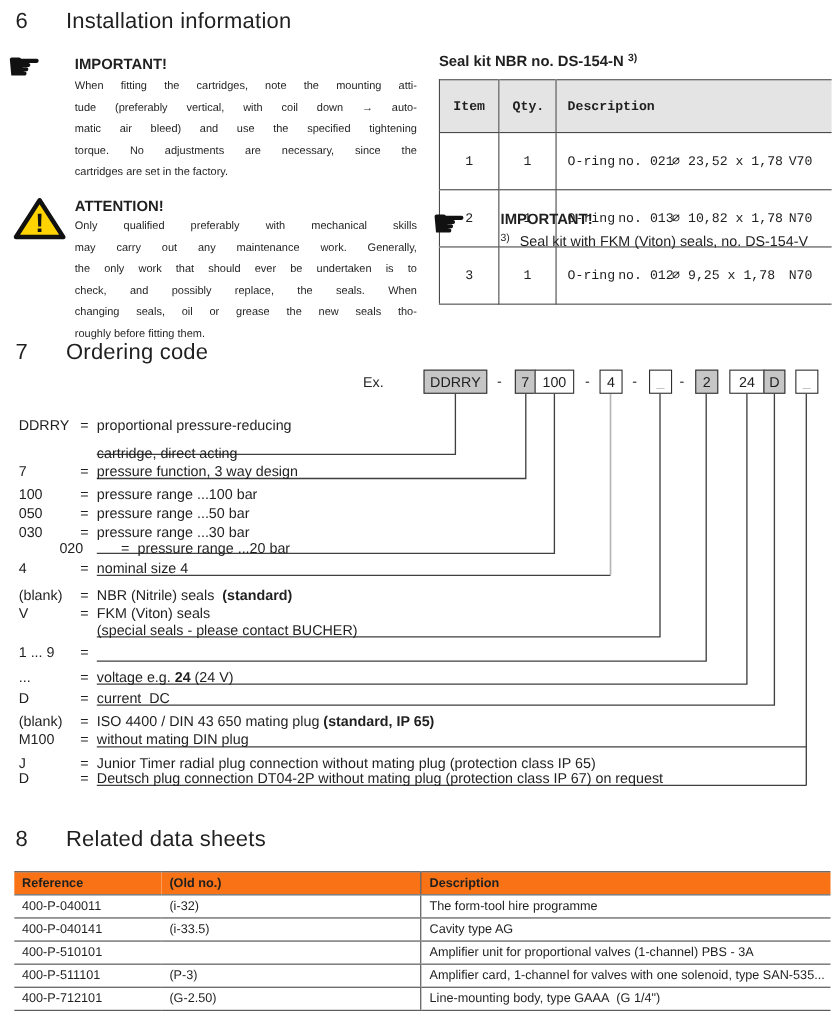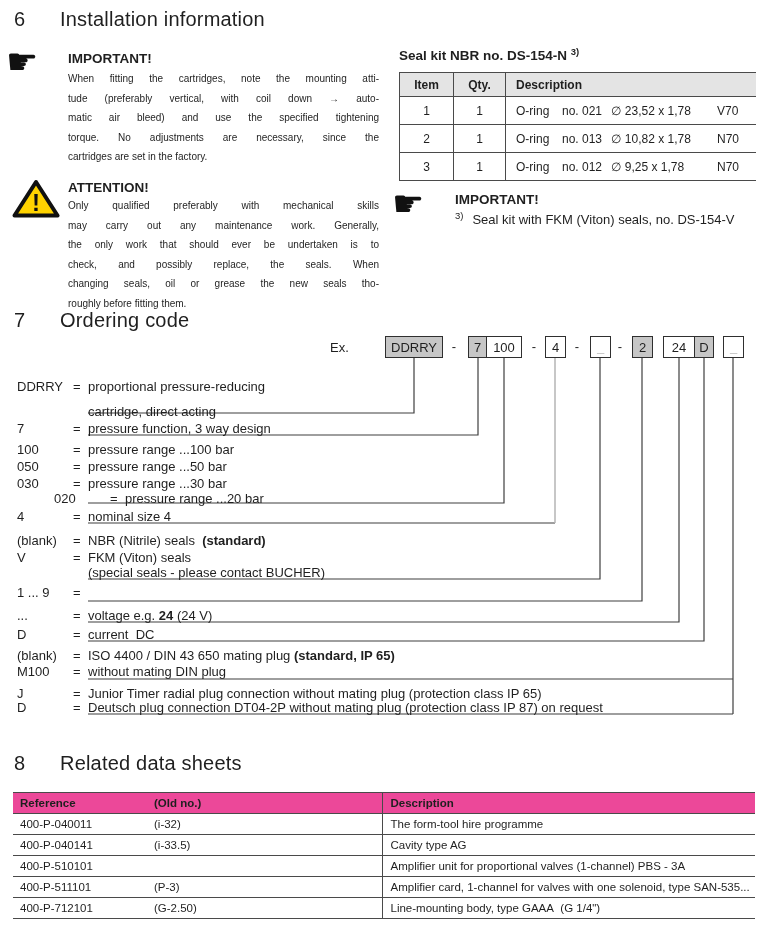--- a/index.html
+++ b/index.html
@@ -14,21 +14,21 @@
   .note-label { position:absolute; font-weight:bold; font-size:13.5px; white-space:nowrap; }
   .body-col { position:absolute; width:311px; font-size:10px; line-height:19.5px; }
   .jline { text-align:justify; text-align-last:justify; white-space:nowrap; }
   .jline.last { text-align-last:left; }
   .hand { position:absolute; font-family:"DejaVu Sans", sans-serif; font-size:36px; line-height:36px; color:#111; }
   .sup { font-size:9.5px; position:relative; top:-5px; }
   .sealtitle { position:absolute; font-weight:bold; font-size:13.5px; white-space:nowrap; }
 
   table.seal { position:absolute; left:399px; top:72px; width:356px; border-collapse:collapse;
     table-layout:fixed; font-size:12px; border-top:1px solid #4a4a4a; border-left:1px solid #4a4a4a; }
-  table.seal th, table.seal td { border-bottom:1px solid #4a4a4a; padding:0; white-space:nowrap; overflow:hidden; }
+  table.seal th, table.seal td { border-bottom:1px solid #4a4a4a; padding:12px; white-space:nowrap; overflow:hidden;font-family:Liberation Mono, monospace; }
   table.seal th { background:#e4e4e4; height:23px; font-weight:bold; }
   table.seal td { height:27px; }
   table.seal th.c1, table.seal td.c1, table.seal th.c2, table.seal td.c2 { text-align:center; border-right:1px solid #4a4a4a; }
   table.seal th.c3, table.seal td.c3 { text-align:left; padding-left:10px; }
   .sp-part { display:inline-block; width:46px; }
   .sp-no   { display:inline-block; width:49px; }
   .sp-size { display:inline-block; width:106px; }
 
   .exlabel { position:absolute; font-size:13px; }
   .obox { position:absolute; top:336px; height:22px; line-height:21px; text-align:center;
@@ -41,21 +41,21 @@
   .leg .term { position:absolute; left:17px; }
   .leg .eq   { position:absolute; left:73px; }
   .leg .desc { position:absolute; left:88px; }
 
   svg.connectors { position:absolute; left:0; top:0; pointer-events:none; }
 
   table.related { position:absolute; left:13px; top:792px; width:742px; border-collapse:collapse;
     table-layout:fixed; font-size:11.5px; border-top:1px solid #4a4a4a; }
   table.related th, table.related td { border-bottom:1px solid #4a4a4a; padding:0 0 0 7px;
     text-align:left; white-space:nowrap; overflow:hidden; }
-  table.related th { background:#ec4899; height:20px; font-weight:bold; }
+  table.related th { background:#f97316; height:20px; font-weight:bold; }
   table.related td { height:20px; }
   table.related th.c3, table.related td.c3 { border-left:1px solid #4a4a4a; padding-left:8px; }
 </style>
 </head>
 <body>
 
 <div class="page">
 
   <div class="heading" style="top:8px; left:14px; width:400px;">
     <span class="num">6</span>
@@ -243,21 +243,21 @@
       <span class="desc"><span>without mating DIN plug</span></span>
     </div>
   <div class="leg" style="top:686px;">
       <span class="term">J</span>
       <span class="eq">=</span>
       <span class="desc"><span>Junior Timer radial plug connection without mating plug (protection class IP 65)</span></span>
     </div>
   <div class="leg" style="top:700px;">
       <span class="term">D</span>
       <span class="eq">=</span>
-      <span class="desc"><span>Deutsch plug connection DT04-2P without mating plug (protection class IP 87) on request</span></span>
+      <span class="desc"><span>Deutsch plug connection DT04-2P without mating plug (protection class IP 67) on request</span></span>
     </div>
 
   <div class="heading" style="top:752px; left:14px; width:400px;">
     <span class="num">8</span>
     <span class="ttl">Related data sheets</span>
   </div>
 
   <table class="related">
     <colgroup>
         <col style="width:134px">

